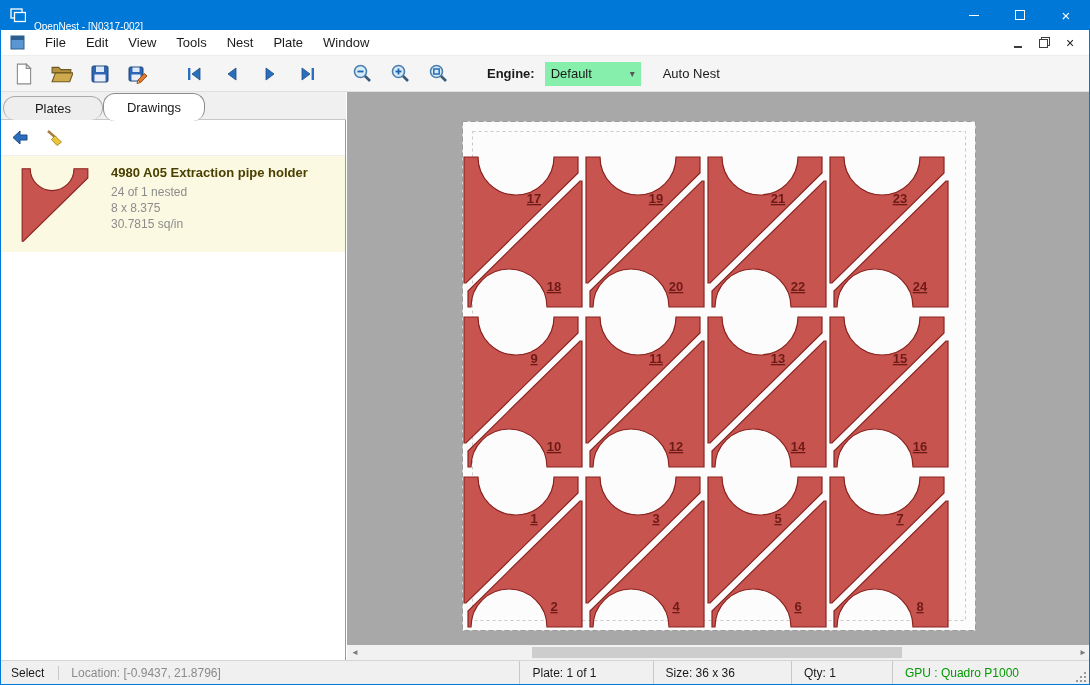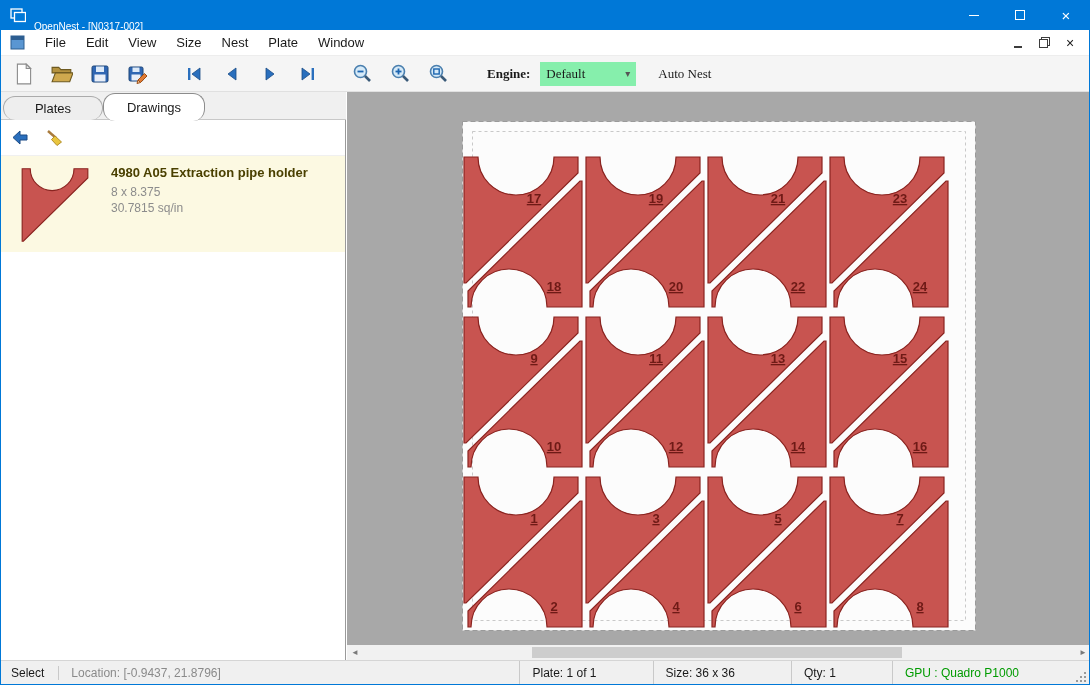--- a/index.html
+++ b/index.html
@@ -26,21 +26,21 @@
   .mdi-controls { margin-left:auto; display:flex; align-items:center; gap:4px; padding-right:8px; }
   .mdi-btn { width:22px; height:20px; display:flex; align-items:center; justify-content:center; }
   .mdi-min-glyph { width:8px; height:2px; background:#3c3c3c; margin-top:8px; }
   .mdi-restore-glyph { position:relative; width:11px; height:11px; }
   .mdi-restore-glyph::before { content:""; position:absolute; top:0; right:0; width:7px; height:7px; border:1px solid #3c3c3c; }
   .mdi-restore-glyph::after  { content:""; position:absolute; bottom:0; left:0; width:7px; height:7px; border:1px solid #3c3c3c; background:#fff; }
   .mdi-close-glyph { font-size:14px; color:#1a1a1a; line-height:1; }
 
   
   .toolbar { position:absolute; left:0; top:56px; width:100%; height:36px; background:#f5f5f5;
-             border-bottom:1px solid #e0e0e0; display:flex; align-items:center;font-family:Liberation Serif, serif; }
+             border-bottom:1px solid #e0e0e0; display:flex; align-items:center; }
   .tool-btn { width:30px; height:30px; display:flex; align-items:center; justify-content:center; border-radius:2px; }
   .grp-file { margin-left:8px; display:flex; gap:8px; }
   .grp-nav  { margin-left:26px; display:flex; gap:8px; }
   .grp-zoom { margin-left:24px; display:flex; gap:8px; }
   .engine-label { margin-left:34px; font-size:13px; font-weight:700; color:#1a1a1a; }
   .engine-select { margin-left:10px; width:96px; height:24px; display:flex; align-items:center;
                    font-size:13px; color:#1a1a1a; padding:0 6px; background:#86efac; }
   .engine-select .chev { margin-left:auto; font-size:10px; color:#555; }
   .auto-nest { margin-left:14px; font-size:13px; color:#1a1a1a; padding:4px 8px; }
 
@@ -115,21 +115,21 @@
   <div class="menubar">
     <span class="mdi-doc-icon">
       <svg width="15" height="15" viewBox="0 0 15 15">
         <rect x="1" y="1" width="13" height="13" fill="#5a96d2" stroke="#2d5e91"></rect>
         <rect x="1" y="1" width="13" height="4" fill="#2d5e91"></rect>
       </svg>
     </span>
     <span class="menu-item">File</span>
     <span class="menu-item">Edit</span>
     <span class="menu-item">View</span>
-    <span class="menu-item">Size</span>
+    <span class="menu-item">Tools</span>
     <span class="menu-item">Nest</span>
     <span class="menu-item">Plate</span>
     <span class="menu-item">Window</span>
     <div class="mdi-controls">
       <div class="mdi-btn">
         <span class="mdi-min-glyph"></span>
       </div>
       <div class="mdi-btn">
         <span class="mdi-restore-glyph"></span>
       </div>
@@ -246,20 +246,21 @@
       </div>
     </div>
     <div class="drawing-item">
       <div class="thumb-box">
         <svg width="82" height="76" viewBox="-3 -3 120 132">
           <path d="M 0 0 L 14 0 A 38 38 0 0 0 90 0 L 114 0 L 114 16 L 2 126 L 0 126 Z" fill="#c85450" stroke="#8a2420" stroke-width="2"></path>
         </svg>
       </div>
       <div class="item-info">
         <div class="item-title">4980 A05 Extraction pipe holder</div>
+        <div class="item-meta">24 of 1 nested</div>
         <div class="item-meta">8 x 8.375</div>
         <div class="item-meta">30.7815 sq/in</div>
       </div>
     </div>
   </div>
 
   <div class="canvas">
     <svg class="plate" width="514" height="510" viewBox="0 0 514 510">
       <rect x="0.5" y="0.5" width="513" height="509" fill="#fcfcfc" stroke="#9a9a9a" stroke-dasharray="5 3"></rect>
       <rect x="10.5" y="10.5" width="493" height="489" fill="none" stroke="#c9c9c9" stroke-dasharray="3 3"></rect>

